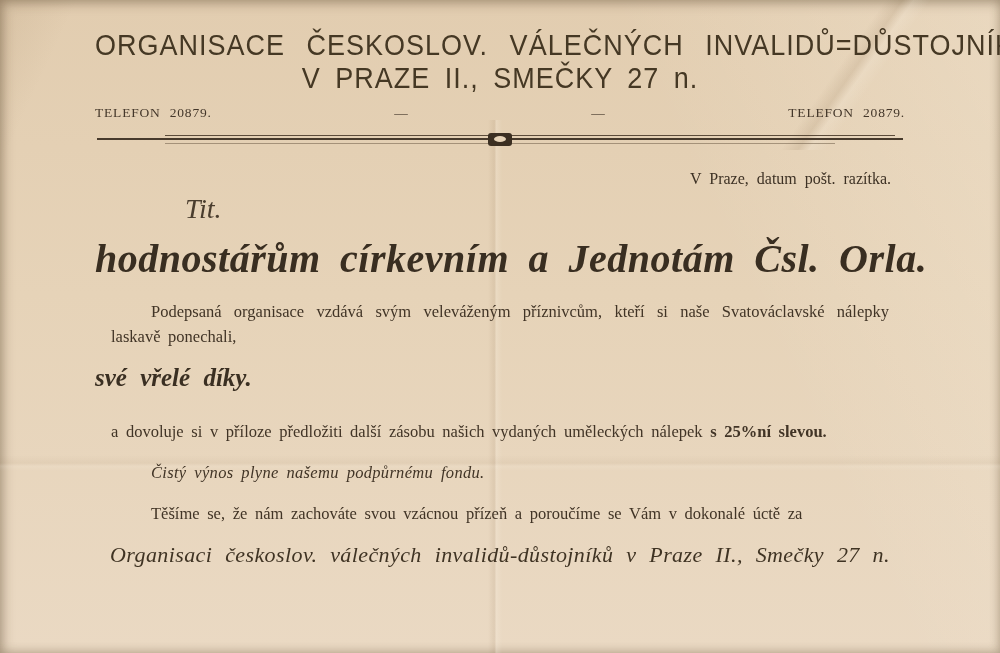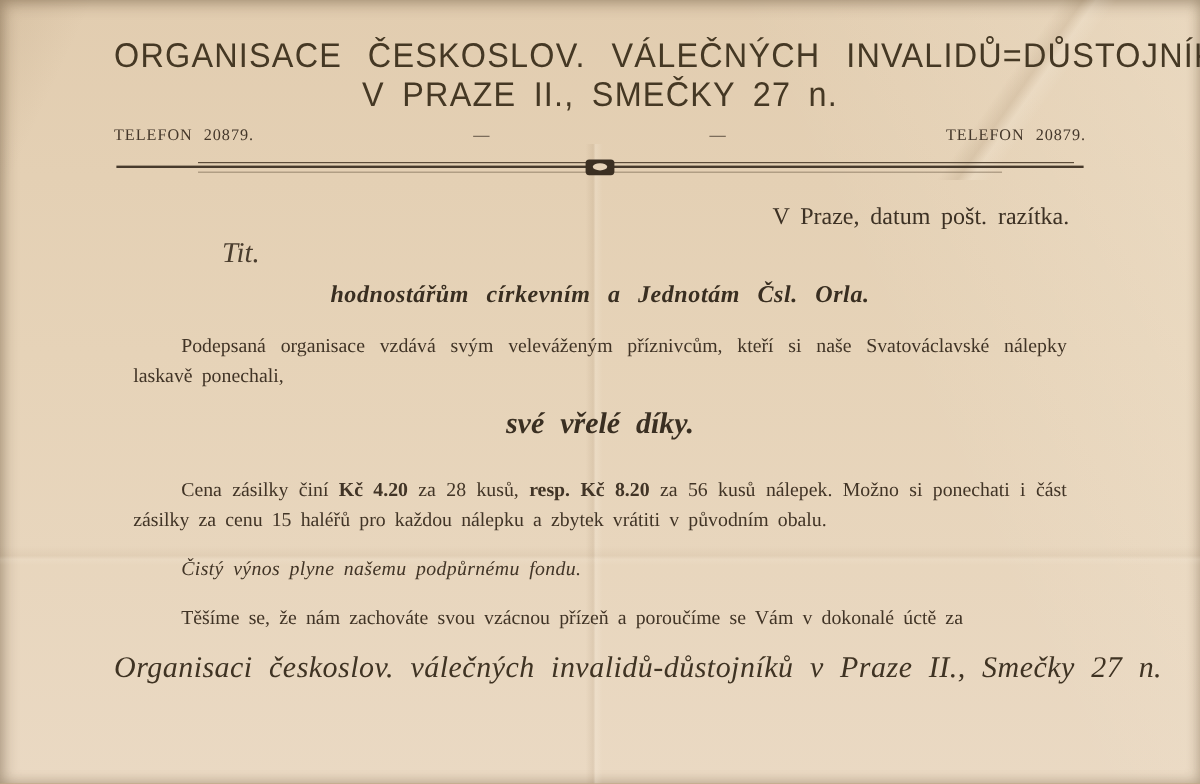--- a/index.html
+++ b/index.html
@@ -98,76 +98,75 @@
     width: 12px; height: 6px;
     background: #e6d3b8;
     border-radius: 50%;
   }
 
   
   .place-date {
     margin-top: 22px;
     text-align: right;
     padding-right: 14px;
-    font-size: 20px;
+    font-size: 16px;
     word-spacing: 4px;
     color: #3d3124;
   }
   .salutation {
     margin-top: 5px;
     padding-left: 90px;
     font-style: italic;
-    font-size: 24px;
+    font-size: 28px;
     color: #4a3d2e;
   }
 
   
   .headline {
     margin-top: 10px;
     text-align: center;
     font-style: italic;
     font-weight: bold;
-    font-size: 20px;
+    font-size: 40px;
     letter-spacing: 0.5px;
     word-spacing: 9px;
     color: #392e21;
     white-space: nowrap;
   }
 
   
   .body-text {
     margin-top: 17px;
     font-size: 16.5px;
     line-height: 25px;
     text-align: justify;
     word-spacing: 3.5px;
     color: #41342600;
     color: #413426;
   }
   .para { margin: 16px; }
   .para.indent { text-indent: 40px; }
   .thanks {
-    text-align: center;
     font-style: italic;
     font-weight: bold;
     font-size: 25px;
     word-spacing: 7px;
     margin: 7px 0 29px 0;
     color: #3a2f22;
   }
   .bold { font-weight: bold; }
   .italic-line { font-style: italic; letter-spacing: 0.3px; }
   .gap-sm { margin-top: 9px; }
 
   
   .closing {
     margin-top: 15px;
     text-align: center;
     font-style: italic;
-    font-size: 25px;
+    font-size: 22px;
     word-spacing: 7px;
     letter-spacing: 0.4px;
     color: #3f3323;
     white-space: nowrap;
   }
 </style>
 </head>
 <body>
 
 <div id="paper">
@@ -197,21 +196,21 @@
     </div>
 
     <div class="place-date">V Praze, datum pošt. razítka.</div>
     <div class="salutation">Tit.</div>
 
     <div class="headline">hodnostářům církevním a Jednotám Čsl. Orla.</div>
 
     <div class="body-text">
       <p class="para indent">Podepsaná organisace vzdává svým veleváženým příznivcům, kteří si naše Svatováclavské nálepky laskavě ponechali,</p>
       <div class="thanks">své vřelé díky.</div>
-      <p class="para indent"><span>Cena zásilky činí </span><span class="bold">Kč 4.20</span><span> za 28 kusů, </span><span class="bold">resp. Kč 8.20</span><span> za 56 kusů nálepek. Možno si ponechati i část zásilky za cenu 15 haléřů pro každou nálepku a zbytek vrátiti v původním obalu.</span></p>
+      <p class="para"><span>a dovoluje si v příloze předložiti další zásobu našich vydaných uměleckých nálepek </span><span class="bold">s 25%ní slevou.</span></p>
       <p class="para indent italic-line gap-sm">Čistý výnos plyne našemu podpůrnému fondu.</p>
       <p class="para indent">Těšíme se, že nám zachováte svou vzácnou přízeň a poroučíme se Vám v dokonalé úctě za</p>
     </div>
 
     <div class="closing">Organisaci českoslov. válečných invalidů-důstojníků v Praze II., Smečky 27 n.</div>
 
   </div>
 </div>
 
 </body></html>

